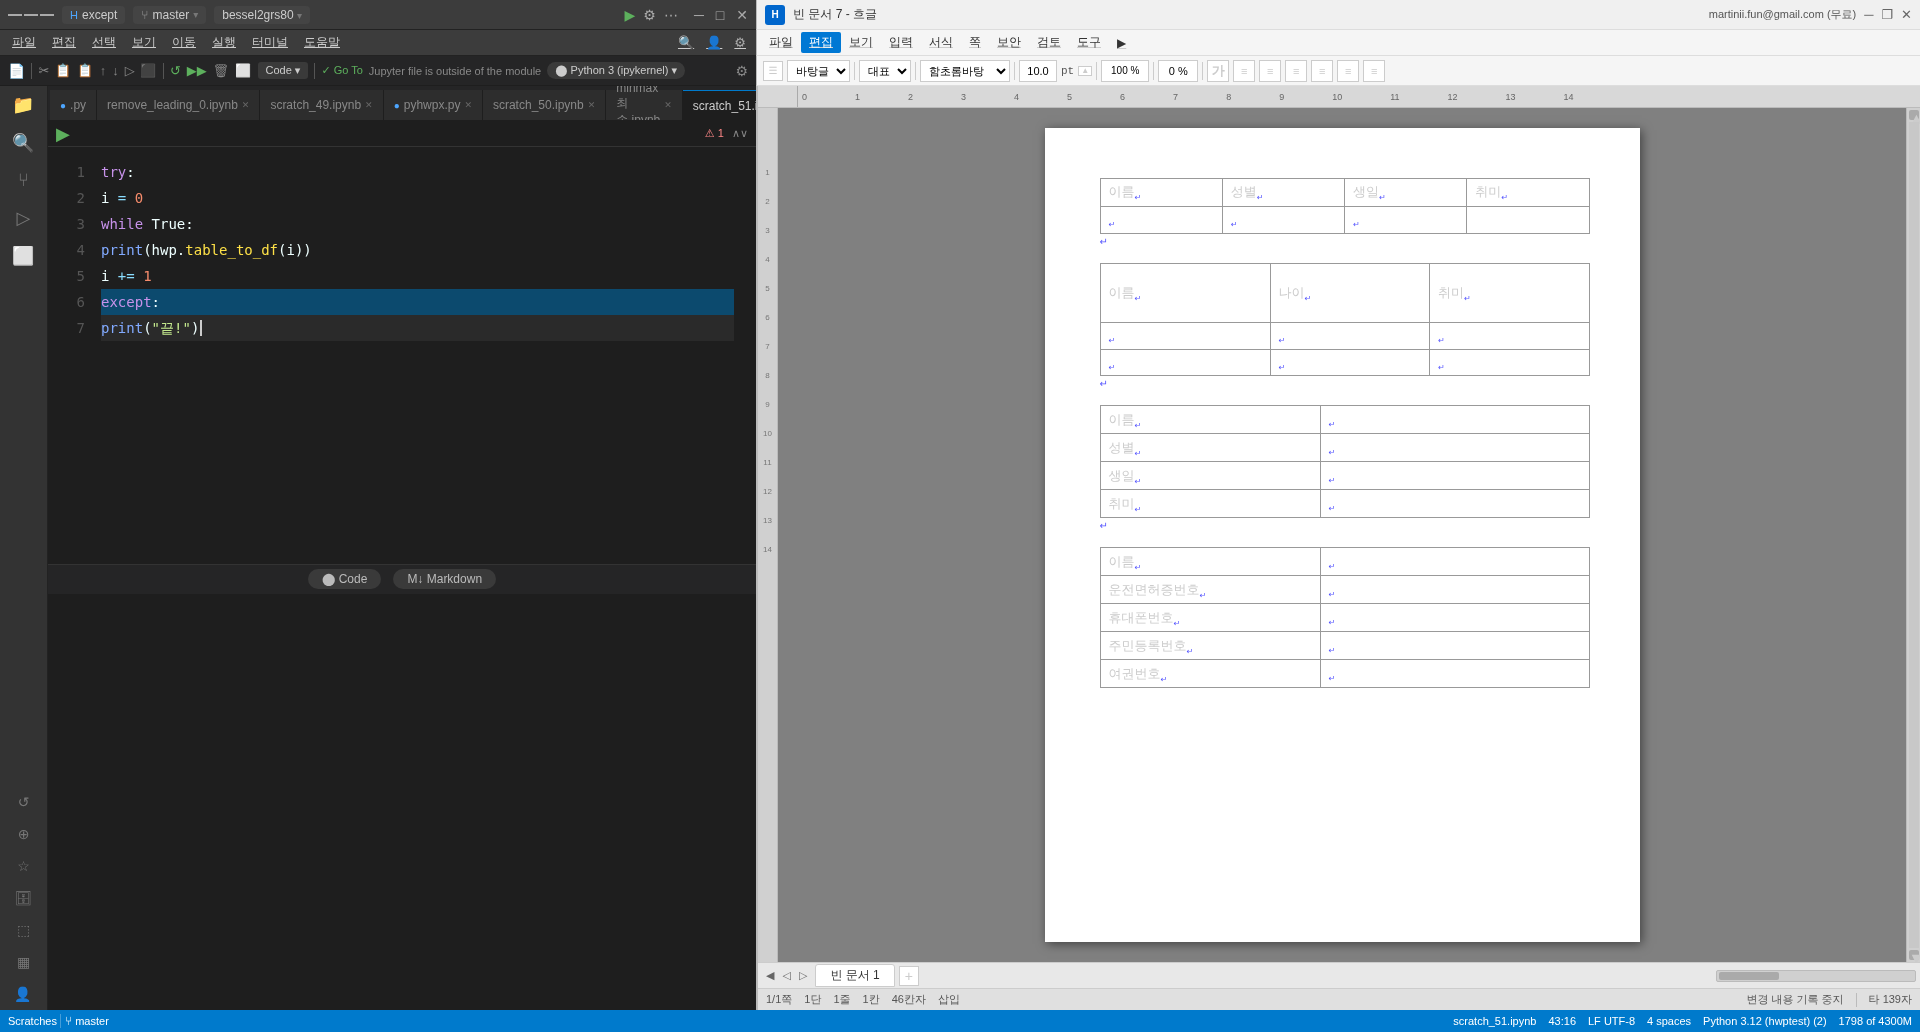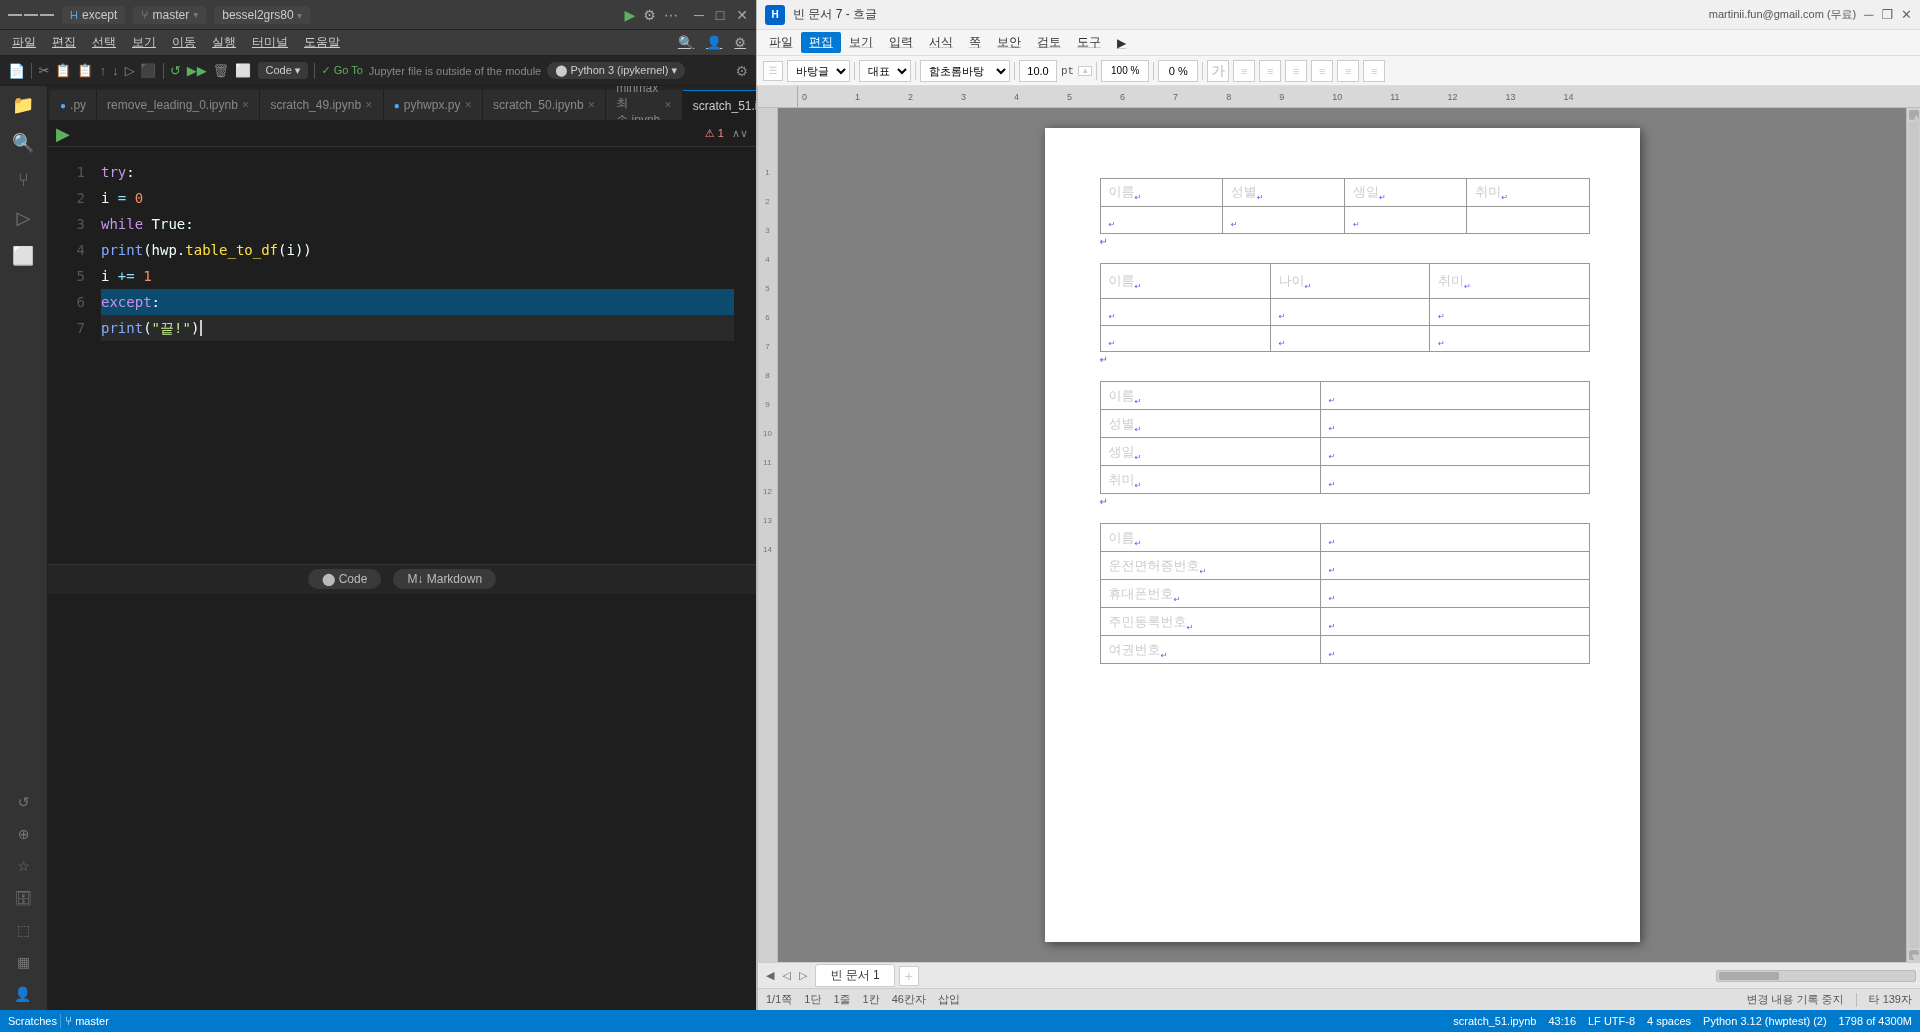--- a/index.html
+++ b/index.html
@@ -321,21 +321,21 @@
               </tbody>
                 </table>
               <div style="color:#5555ff;font-size:10px;margin-top:2px;">↵</div>
             </div>
 
             <div style="margin-bottom:16px;">
               <table style="border-collapse:collapse;font-size:13px;font-family:serif;width:490px;">
                 <tbody>
                     <tr>
                   <td style="border:1px solid #999;padding:4px 8px;min-width:160px;height:28px;">이름<sub style="color:#5555ff;font-size:8px;">↵</sub></td>
-                  <td style="border:1px solid #999;padding:8px 8px;min-width:150px;height:28px;">나이<sub style="color:#5555ff;font-size:8px;">↵</sub></td>
+                  <td style="border:1px solid #999;padding:20px 8px;min-width:150px;height:28px;">나이<sub style="color:#5555ff;font-size:8px;">↵</sub></td>
                   <td style="border:1px solid #999;padding:4px 8px;min-width:150px;height:28px;">취미<sub style="color:#5555ff;font-size:8px;">↵</sub></td>
                 </tr>
                 <tr>
                   <td style="border:1px solid #999;padding:4px 8px;height:26px;"><sub style="color:#5555ff;font-size:8px;">↵</sub></td>
                   <td style="border:1px solid #999;padding:4px 8px;height:26px;"><sub style="color:#5555ff;font-size:8px;">↵</sub></td>
                   <td style="border:1px solid #999;padding:4px 8px;height:26px;"><sub style="color:#5555ff;font-size:8px;">↵</sub></td>
                 </tr>
                 <tr>
                   <td style="border:1px solid #999;padding:4px 8px;height:26px;"><sub style="color:#5555ff;font-size:8px;">↵</sub></td>
                   <td style="border:1px solid #999;padding:4px 8px;height:26px;"><sub style="color:#5555ff;font-size:8px;">↵</sub></td>

